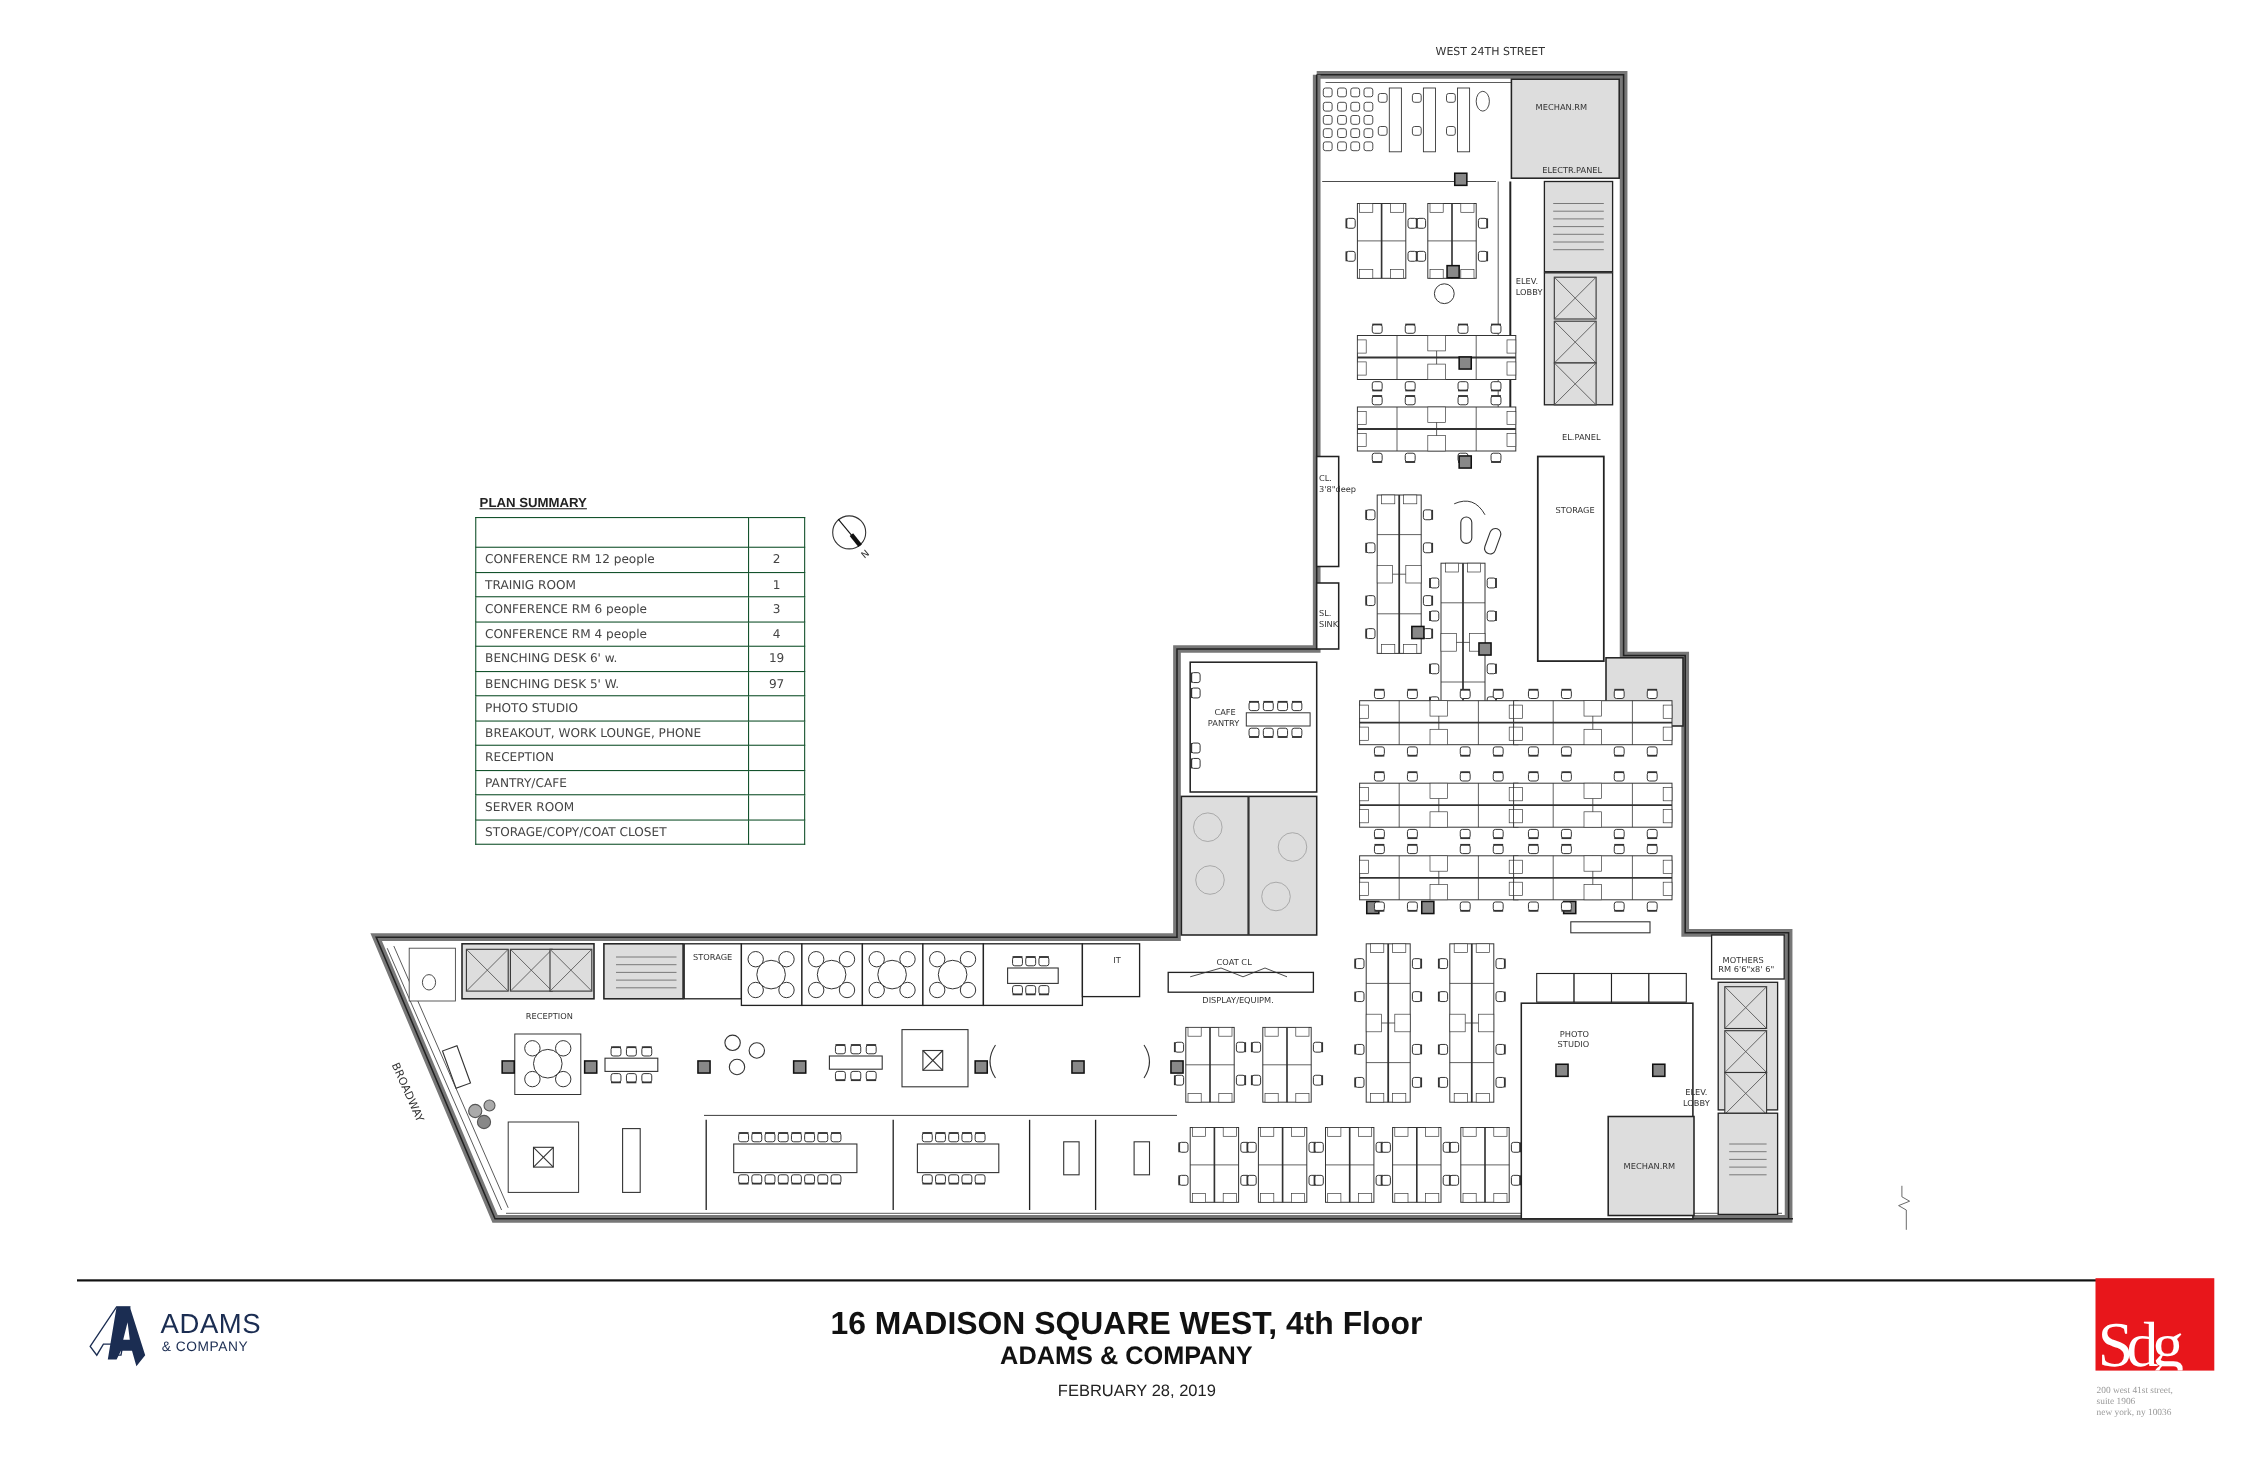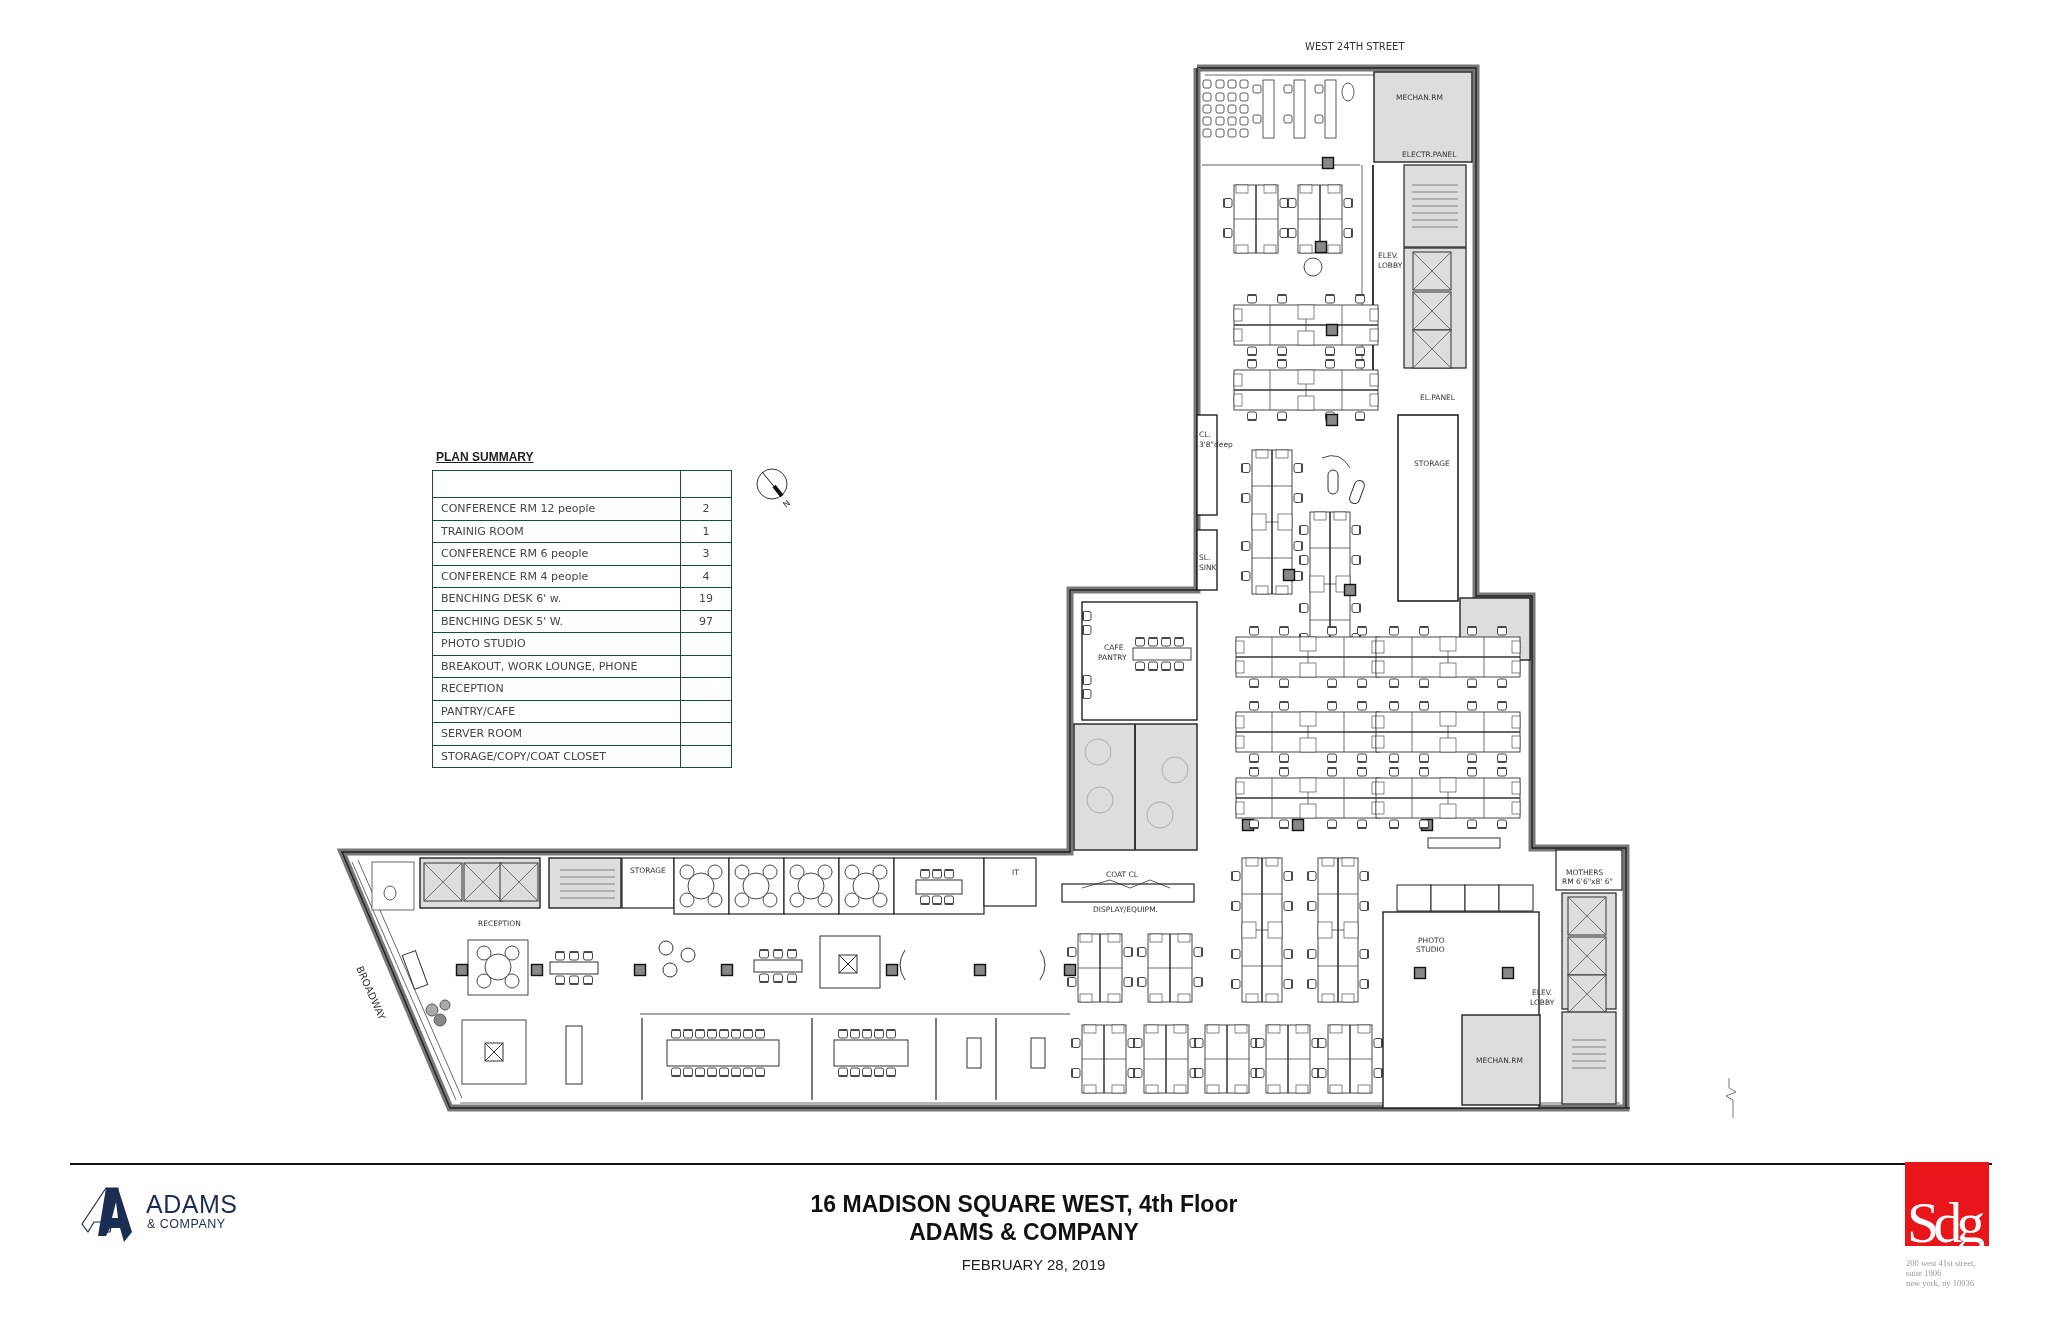--- a/index.html
+++ b/index.html
@@ -8,27 +8,27 @@
   .lbl{font-family:"DejaVu Sans",sans-serif;font-size:8.5px;fill:#333;}
   .lbl-s{font-family:"DejaVu Sans",sans-serif;font-size:7.5px;fill:#333;}
   .street{font-family:"DejaVu Sans",sans-serif;font-size:10px;fill:#333;}
   .summary{position:absolute;left:432px;top:450px;}
   .summary-title{font-family:"Liberation Sans",sans-serif;font-weight:bold;font-size:12px;text-decoration:underline;margin-bottom:6px;margin-left:4px;}
   table.sum{border-collapse:collapse;width:300px;}
   table.sum td{border:1px solid #14532d;height:21.5px;padding:0 8px;font-family:"DejaVu Sans",sans-serif;font-size:11px;color:#444;}
   table.sum td.v{width:50px;text-align:center;padding:0;}
   .rule{position:absolute;left:70px;top:1163px;width:1922px;height:2px;background:#111;}
   .title-block{position:absolute;left:0;width:2048px;text-align:center;top:1190px;}
-  .t1{font-family:"Liberation Sans",sans-serif;font-weight:bold;font-size:23px;color:#111;line-height:28px;}
+  .t1{font-family:"Liberation Sans",sans-serif;font-weight:bold;font-size:29px;color:#111;line-height:28px;}
   .t2{font-family:"Liberation Sans",sans-serif;font-weight:bold;font-size:23px;color:#111;line-height:28px;}
   .t3{font-family:"Liberation Sans",sans-serif;font-size:15px;color:#222;margin-top:10px;padding-left:19px;}
   .adams-logo{position:absolute;left:80px;top:1180px;width:200px;height:70px;}
   .adams-word{position:absolute;left:146px;top:1190px;font-family:"Liberation Sans",sans-serif;font-size:25px;color:#1b2d52;letter-spacing:0.5px;}
   .adams-sub{position:absolute;left:147px;top:1217px;font-family:"Liberation Sans",sans-serif;font-size:12.5px;color:#1b2d52;letter-spacing:0.5px;}
-  .sdg{position:absolute;left:1905px;top:1162px;width:84px;height:84px;background:#e8161b;overflow:hidden;}
+  .sdg{position:absolute;left:1905px;top:1162px;width:84px;height:84px;background:#e8161b;overflow:hidden;padding-left:24px;}
   .sdg span{position:absolute;font-family:"Liberation Serif",serif;color:#fff;font-size:58px;bottom:-10px;left:2px;letter-spacing:-6px;}
   .sdg-addr{position:absolute;left:1906px;top:1258px;font-family:Liberation Serif, serif;font-size:8.5px;color:#999;line-height:10px;}
 </style>
 </head>
 <body>
 
 <svg id="plan" width="2048" height="1325" viewBox="0 0 2048 1325" xmlns="http://www.w3.org/2000/svg">
   <defs>
     <pattern id="deskgrid" width="10" height="10" patternUnits="userSpaceOnUse"></pattern>
     <g id="chair">

